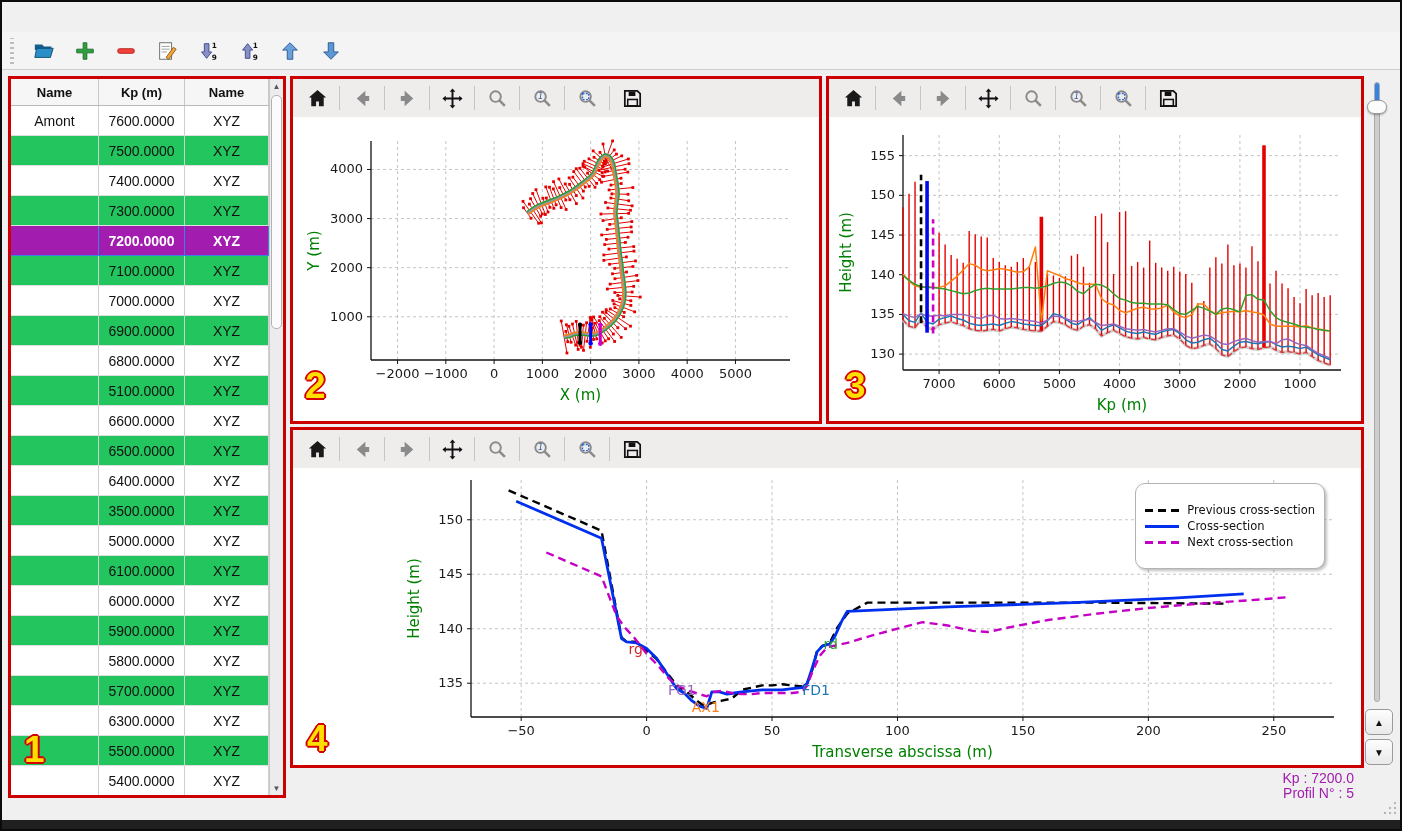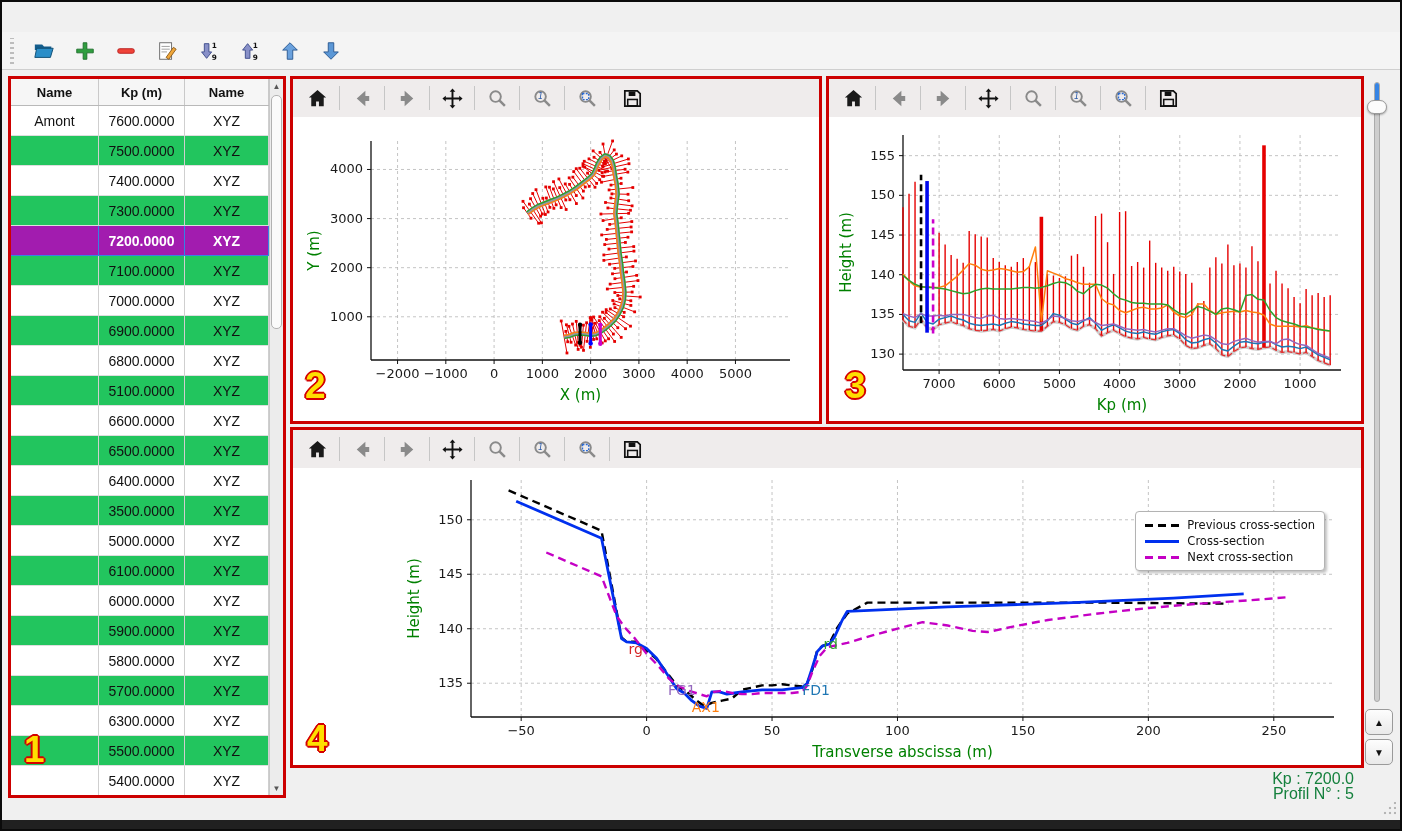--- a/index.html
+++ b/index.html
@@ -32,33 +32,33 @@
   .trow.alt{background:#22c55e;}
   .trow.sel{background:#a21caf;color:#fff;font-weight:bold;}
   .td{display:flex;align-items:center;justify-content:center;border-right:1px solid #cfcfcf;border-bottom:1px solid #dedede;box-sizing:border-box;}
   .trow.sel .td{border-color:#3584e4;}
   .c0{width:88px;} .c1{width:86px;} .c2{width:84px;flex:1;}
   .vscroll{position:absolute;right:0;top:0;width:14px;bottom:0;background:#ececec;border-left:1px solid #c9c9c9;box-sizing:border-box;}
   .vs-up,.vs-down{position:absolute;left:0;width:100%;height:14px;display:flex;align-items:center;justify-content:center;font-size:8px;color:#555;}
   .vs-up{top:0;} .vs-down{bottom:0;}
   .vs-thumb{position:absolute;left:1px;width:11px;top:16px;height:234px;background:#fbfbfb;border:1px solid #b2b2b2;border-radius:5px;box-sizing:border-box;}
   
-  .legend{position:absolute;right:36px;top:53px;background:#fff;border:1px solid #b3b3b3;border-radius:4px;box-shadow:2px 2px 3px rgba(0,0,0,0.25);padding:5px 9px;font-family:"DejaVu Sans",sans-serif;font-size:11.5px;color:#111;z-index:4;margin-top:28px;}
+  .legend{position:absolute;right:36px;top:53px;background:#fff;border:1px solid #b3b3b3;border-radius:10px;box-shadow:2px 2px 3px rgba(0,0,0,0.25);padding:18px 9px;font-family:"DejaVu Sans",sans-serif;font-size:11.5px;color:#111;z-index:4;}
   .legend-row{display:flex;align-items:center;gap:8px;height:16px;}
   .sw{width:34px;height:3px;flex:0 0 auto;}
   .sw-prev{background:repeating-linear-gradient(90deg,#000 0 8px,transparent 8px 13px);}
   .sw-cur{background:#0030ee;}
   .sw-next{background:repeating-linear-gradient(90deg,#c400c4 0 8px,transparent 8px 13px);}
   
   .vslider{position:absolute;left:1372px;top:80px;width:6px;height:620px;background:#cdcdcd;border:1px solid #aaa;border-radius:3px;box-sizing:border-box;}
   .vslider-fill{position:absolute;left:0;top:0;width:100%;height:22px;background:#3584e4;border-radius:3px;}
   .vslider-handle{position:absolute;left:1365px;top:98px;width:20px;height:14px;background:#fcfcfc;border:1px solid #9a9a9a;border-radius:7px;box-sizing:border-box;box-shadow:0 1px 2px rgba(0,0,0,0.3);}
   .spin-btn{position:absolute;left:1363px;width:28px;height:26px;background:linear-gradient(#fdfdfd,#e9e9e9);border:1px solid #9a9a9a;border-radius:5px;box-sizing:border-box;display:flex;align-items:center;justify-content:center;font-size:10px;color:#111;cursor:pointer;}
   #spin-up{top:707px;} #spin-down{top:737px;}
-  .kp-readout{position:absolute;right:46px;top:769px;text-align:right;font-size:16px;color:#15803d;line-height:15px;}
+  .kp-readout{position:absolute;right:46px;top:769px;text-align:right;font-size:14px;color:#a21caf;line-height:15px;}
   .statusbar{position:absolute;left:0;top:818px;width:100%;height:13px;background:#202020;}
   .resize-grip{position:absolute;right:4px;top:800px;width:14px;height:14px;
      background:radial-gradient(circle at 3px 11px,#b5b5b5 1.2px,transparent 1.6px),radial-gradient(circle at 8px 11px,#b5b5b5 1.2px,transparent 1.6px),radial-gradient(circle at 8px 6px,#b5b5b5 1.2px,transparent 1.6px),radial-gradient(circle at 13px 11px,#b5b5b5 1.2px,transparent 1.6px),radial-gradient(circle at 13px 6px,#b5b5b5 1.2px,transparent 1.6px),radial-gradient(circle at 13px 1px,#b5b5b5 1.2px,transparent 1.6px);}
   svg text{font-family:"DejaVu Sans",sans-serif;}
 </style>
 </head>
 <body>
 
 <div class="window">
 

